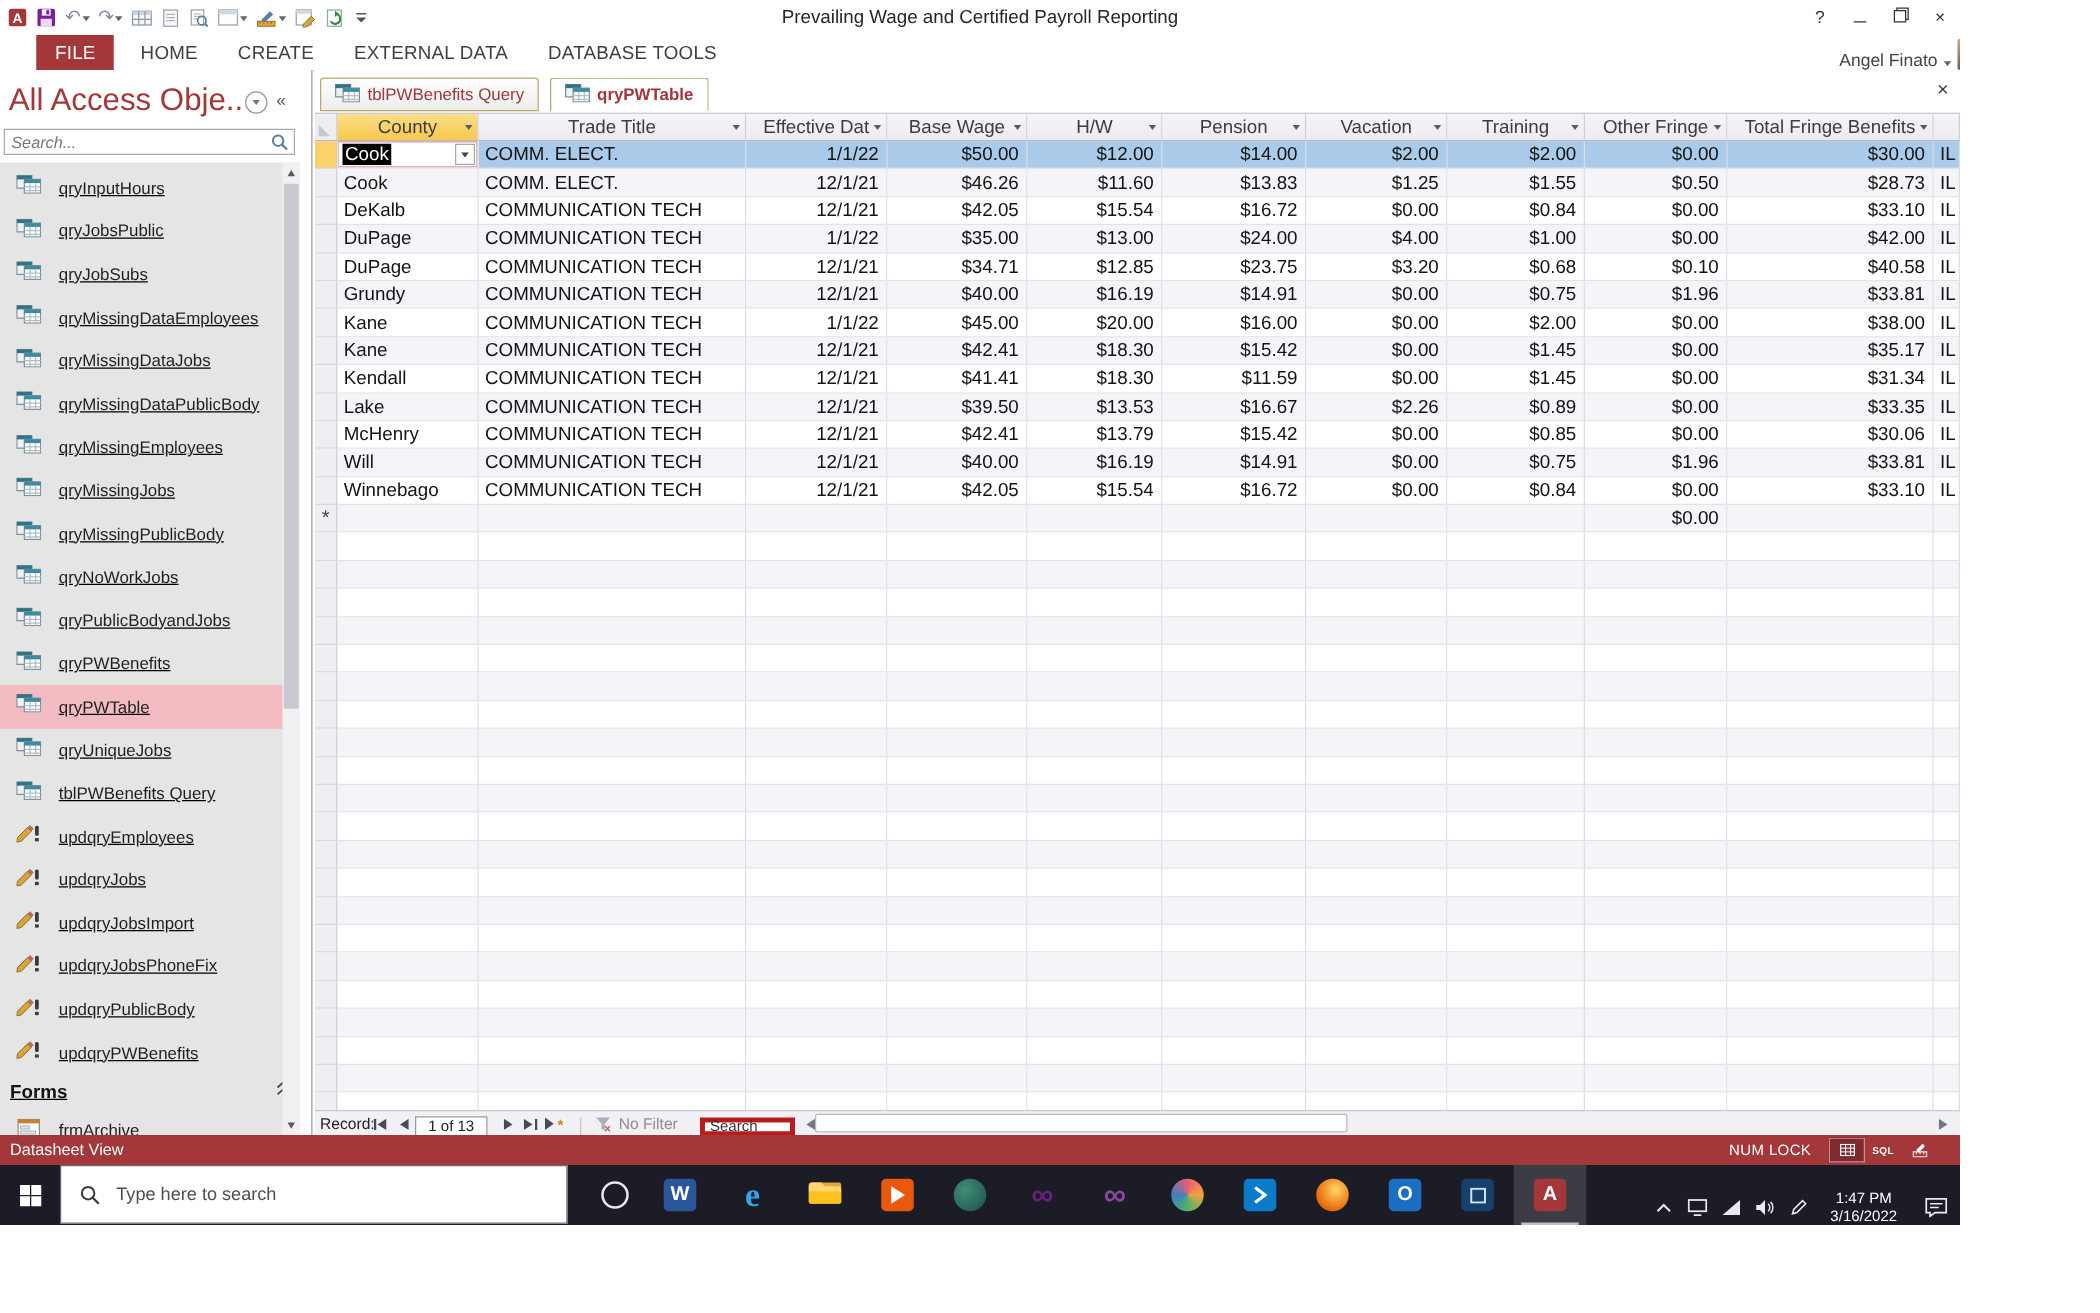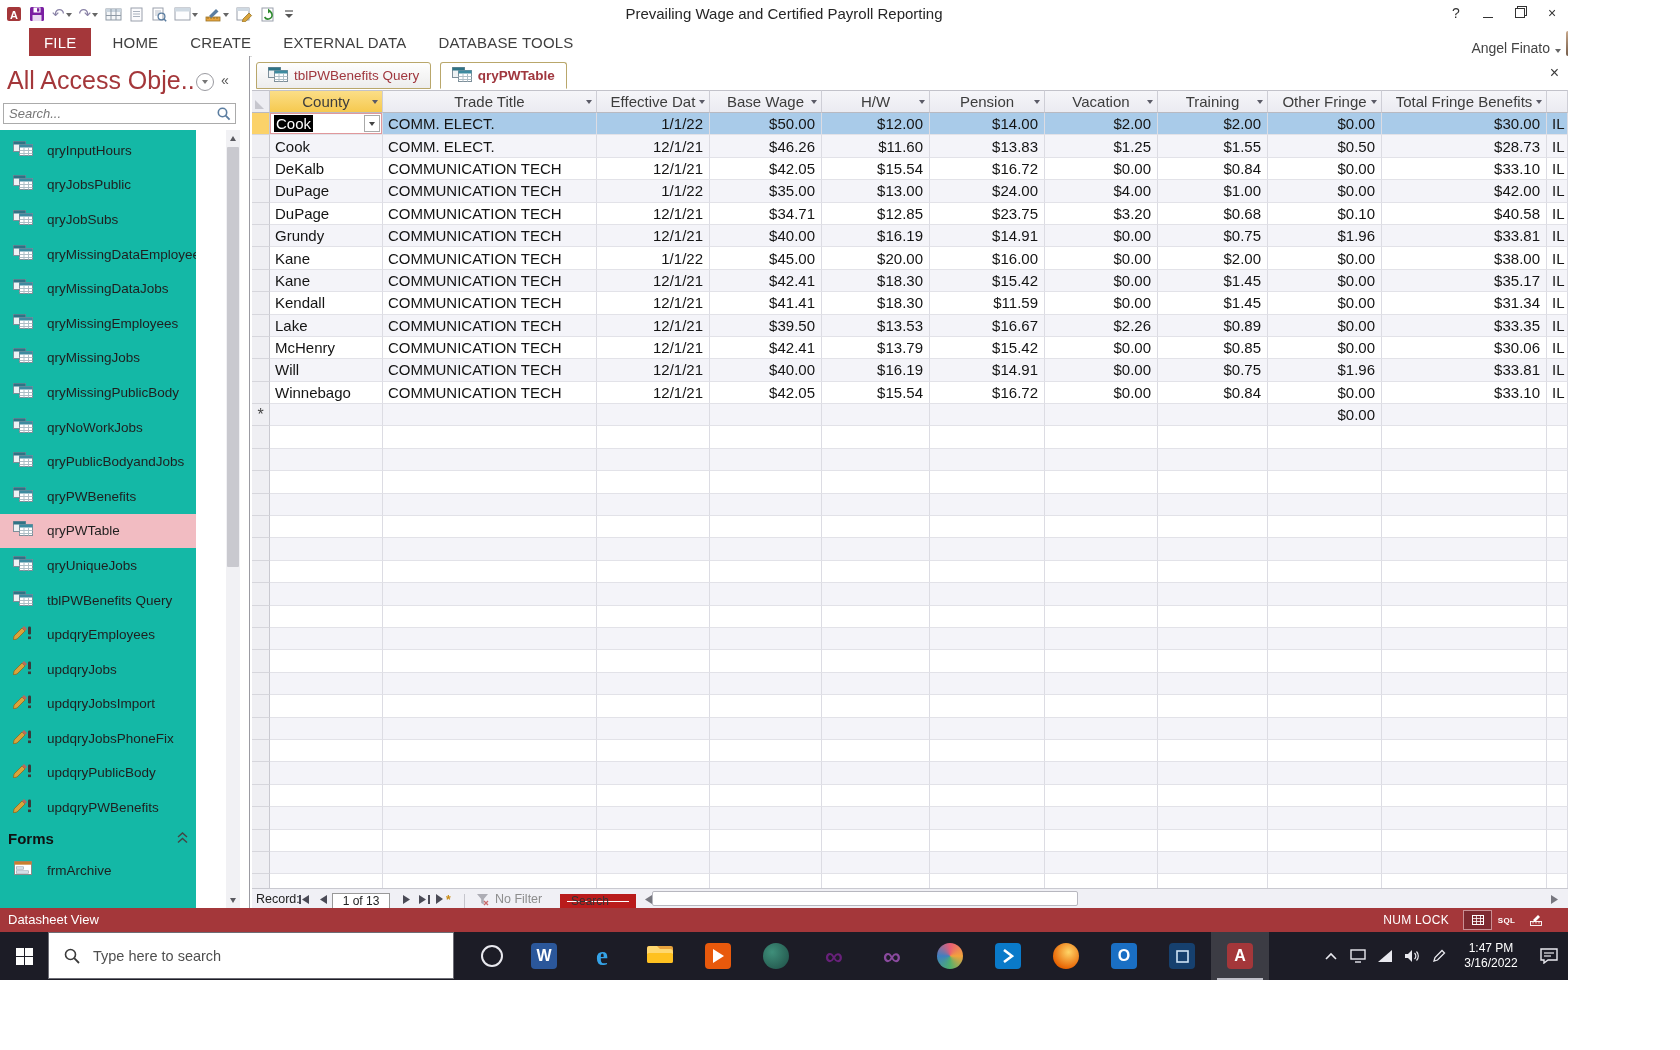--- a/index.html
+++ b/index.html
@@ -33,21 +33,21 @@
   .avatar:after{content:"";position:absolute;left:3px;top:14px;width:19px;height:12px;border-radius:8px 8px 0 0;background:#4a3a44;}
 
   
   .navpane{position:absolute;left:0;top:56px;width:250px;height:852px;background:#fff;border-right:1px solid #9b9ba2;box-sizing:border-box;}
   .nav-title{position:absolute;left:7px;top:10px;font-size:25px;color:#A4373A;white-space:nowrap;width:188px;overflow:hidden;}
   .nav-title-circle{position:absolute;left:196px;top:17px;width:16px;height:16px;border:1px solid #9a9aa0;border-radius:50%;display:flex;align-items:center;justify-content:center;}
   .nav-title-circle i{width:0;height:0;border:3px solid transparent;border-top:4px solid #777;margin-top:3px;}
   .nav-shutter{position:absolute;left:221px;top:16px;font-size:14px;color:#555;}
   .nav-search{position:absolute;left:3px;top:47px;width:231px;height:19px;border:1px solid #ababab;background:#fff;display:flex;align-items:center;}
   .nav-search .ph{font-size:13px;font-style:italic;color:#767676;margin-left:5px;flex:1;}
-  .nav-list{position:absolute;left:0;top:74px;width:196px;height:778px;overflow:hidden;background:#14b8a6;padding-top:3px;box-sizing:border-box;}
+  .nav-list{position:absolute;left:0;top:74px;width:240px;height:778px;overflow:hidden;background:#e5e5e5;padding-top:3px;box-sizing:border-box;text-decoration:underline;}
   .nav-item{height:34.6px;display:flex;align-items:center;padding-left:13px;}
   .nav-item .lbl{margin-left:14px;font-size:13.5px;color:#1f1f1f;white-space:nowrap;}
   .nav-item.sel{background:#F2BCC2;}
   .nav-sec{height:28px;display:flex;align-items:center;padding:0 8px;justify-content:space-between;}
   .nav-sec .slbl{font-size:15px;font-weight:bold;color:#111;}
   .nav-scroll{position:absolute;left:226px;top:74px;width:14px;height:778px;background:#F1F1F4;}
   .sarrow{position:absolute;left:0;width:14px;height:15px;display:flex;align-items:center;justify-content:center;background:#F1F1F4;}
   .tri-up{width:0;height:0;border:3.5px solid transparent;border-bottom:5px solid #5a5a60;margin-bottom:2px;}
   .tri-dn{width:0;height:0;border:3.5px solid transparent;border-top:5px solid #5a5a60;margin-top:2px;}
   .sthumb{position:absolute;left:1px;width:12px;background:#C9C9CF;border-radius:1px;}
@@ -85,21 +85,21 @@
   .combo{position:absolute;right:2px;top:2px;bottom:2px;width:16px;background:#fff;border:1px solid #A9A9A9;display:flex;align-items:center;justify-content:center;box-sizing:border-box;}
   .combo i{width:0;height:0;border:3.5px solid transparent;border-top:4.5px solid #444;margin-top:4px;}
 
   
   .recnav{position:absolute;left:0;bottom:0;width:100%;height:20px;background:#F0F0F5;border-top:1px solid #C9C9D0;box-sizing:border-box;font-size:12.5px;color:#222;}
   .recnav .abs{position:absolute;top:0;height:20px;display:flex;align-items:center;}
   .rbtn{width:17px;justify-content:center;}
   .recbox{border:1px solid #999;background:#fff;width:56px;height:15px;display:flex;align-items:center;justify-content:center;font-size:12px;}
   .vsep{width:1px;height:14px;background:#c5c5cc;margin-top:3px;}
   .nofil{color:#8d8d8d;}
-  .rsearch{border:7px solid #b91c1c;background:#fff;width:76px;height:15px;display:flex;align-items:center;padding-left:4px;box-sizing:border-box;font-size:12px;color:#333;}
+  .rsearch{border:4px solid #b91c1c;background:#fff;width:76px;height:15px;display:flex;align-items:center;padding-left:4px;box-sizing:border-box;font-size:12px;color:#333;}
   .hthumb{position:absolute;left:400px;top:2px;width:426px;height:15px;background:#fff;border:1px solid #B7B7BF;border-radius:2px;box-sizing:border-box;}
 
   
   .statusbar{position:absolute;left:0;top:908px;width:100%;height:24px;background:#A4373A;color:#fff;}
   .sview{position:absolute;left:8px;top:4px;font-size:13px;}
   .sright{position:absolute;right:18px;top:0;height:24px;display:flex;align-items:center;gap:14px;}
   .numlock{font-size:12px;letter-spacing:.3px;}
   .vbtns{display:flex;}
   .vbtn{width:29px;height:20px;display:flex;align-items:center;justify-content:center;}
   .vbtn.pressed{background:#7E2A30;box-shadow:inset 0 0 0 1px #c98f93;}
@@ -112,21 +112,21 @@
   .winlogo span{background:#fdfdfd;}
   .tsearch{position:absolute;left:48px;top:0;width:406px;height:47px;background:#fff;border:1px solid #6d6d75;box-sizing:border-box;display:flex;align-items:center;}
   .tsearch .ph{font-size:14.5px;color:#4f4f4f;margin-left:12px;}
   .cortana{position:absolute;left:470px;top:0;width:44px;height:48px;display:flex;align-items:center;justify-content:center;}
   .cortana i{width:18px;height:18px;border:2px solid #e8e8ee;border-radius:50%;}
   .apps{position:absolute;left:515px;top:0;display:flex;}
   .appslot{width:58px;height:48px;display:flex;align-items:center;justify-content:center;position:relative;}
   .appslot.active{background:rgba(255,255,255,.14);}
   .appslot.active:after{content:"";position:absolute;left:6px;right:6px;bottom:0;height:2px;background:#BFBFC8;}
   .tile{width:26px;height:26px;border-radius:4px;display:flex;align-items:center;justify-content:center;color:#fff;font-weight:bold;font-size:16px;}
-  .tray{position:absolute;right:0;top:0;height:48px;display:flex;align-items:center;}
+  .tray{position:absolute;right:0;top:10px;height:48px;display:flex;align-items:center;}
   .trayic{width:27px;height:48px;display:flex;align-items:center;justify-content:center;}
   .clock{width:78px;text-align:center;color:#fff;font-size:12px;line-height:15px;}
   .action{width:38px;height:48px;display:flex;align-items:center;justify-content:center;}
 </style>
 </head>
 <body>
 
 <div id="stage">
   <div id="screen">
 
@@ -297,20 +297,30 @@
           </div>
           <div class="nav-item">
             <span><svg width="20" height="15" viewBox="0 0 20 15" xmlns="http://www.w3.org/2000/svg">
                 <rect x="0.5" y="0.5" width="12" height="10" fill="#eef2f4" stroke="#7e8f9a"></rect>
                 <rect x="0.5" y="0.5" width="12" height="3" fill="#2f7385"></rect>
                 <rect x="6.5" y="3.5" width="13" height="11" fill="#fff" stroke="#7e8f9a"></rect>
                 <rect x="6.5" y="3.5" width="13" height="3" fill="#3d8ba0"></rect>
                 <path d="M6.5 9.5h13M6.5 12.5h13M11 6.5v8M15.5 6.5v8" stroke="#aebfc7" fill="none"></path>
               </svg></span>
             <span class="lbl">qryMissingDataJobs</span>
+          </div>
+          <div class="nav-item">
+            <span><svg width="20" height="15" viewBox="0 0 20 15" xmlns="http://www.w3.org/2000/svg">
+                <rect x="0.5" y="0.5" width="12" height="10" fill="#eef2f4" stroke="#7e8f9a"></rect>
+                <rect x="0.5" y="0.5" width="12" height="3" fill="#2f7385"></rect>
+                <rect x="6.5" y="3.5" width="13" height="11" fill="#fff" stroke="#7e8f9a"></rect>
+                <rect x="6.5" y="3.5" width="13" height="3" fill="#3d8ba0"></rect>
+                <path d="M6.5 9.5h13M6.5 12.5h13M11 6.5v8M15.5 6.5v8" stroke="#aebfc7" fill="none"></path>
+              </svg></span>
+            <span class="lbl">qryMissingDataPublicBody</span>
           </div>
           <div class="nav-item">
             <span><svg width="20" height="15" viewBox="0 0 20 15" xmlns="http://www.w3.org/2000/svg">
                 <rect x="0.5" y="0.5" width="12" height="10" fill="#eef2f4" stroke="#7e8f9a"></rect>
                 <rect x="0.5" y="0.5" width="12" height="3" fill="#2f7385"></rect>
                 <rect x="6.5" y="3.5" width="13" height="11" fill="#fff" stroke="#7e8f9a"></rect>
                 <rect x="6.5" y="3.5" width="13" height="3" fill="#3d8ba0"></rect>
                 <path d="M6.5 9.5h13M6.5 12.5h13M11 6.5v8M15.5 6.5v8" stroke="#aebfc7" fill="none"></path>
               </svg></span>
             <span class="lbl">qryMissingEmployees</span>

